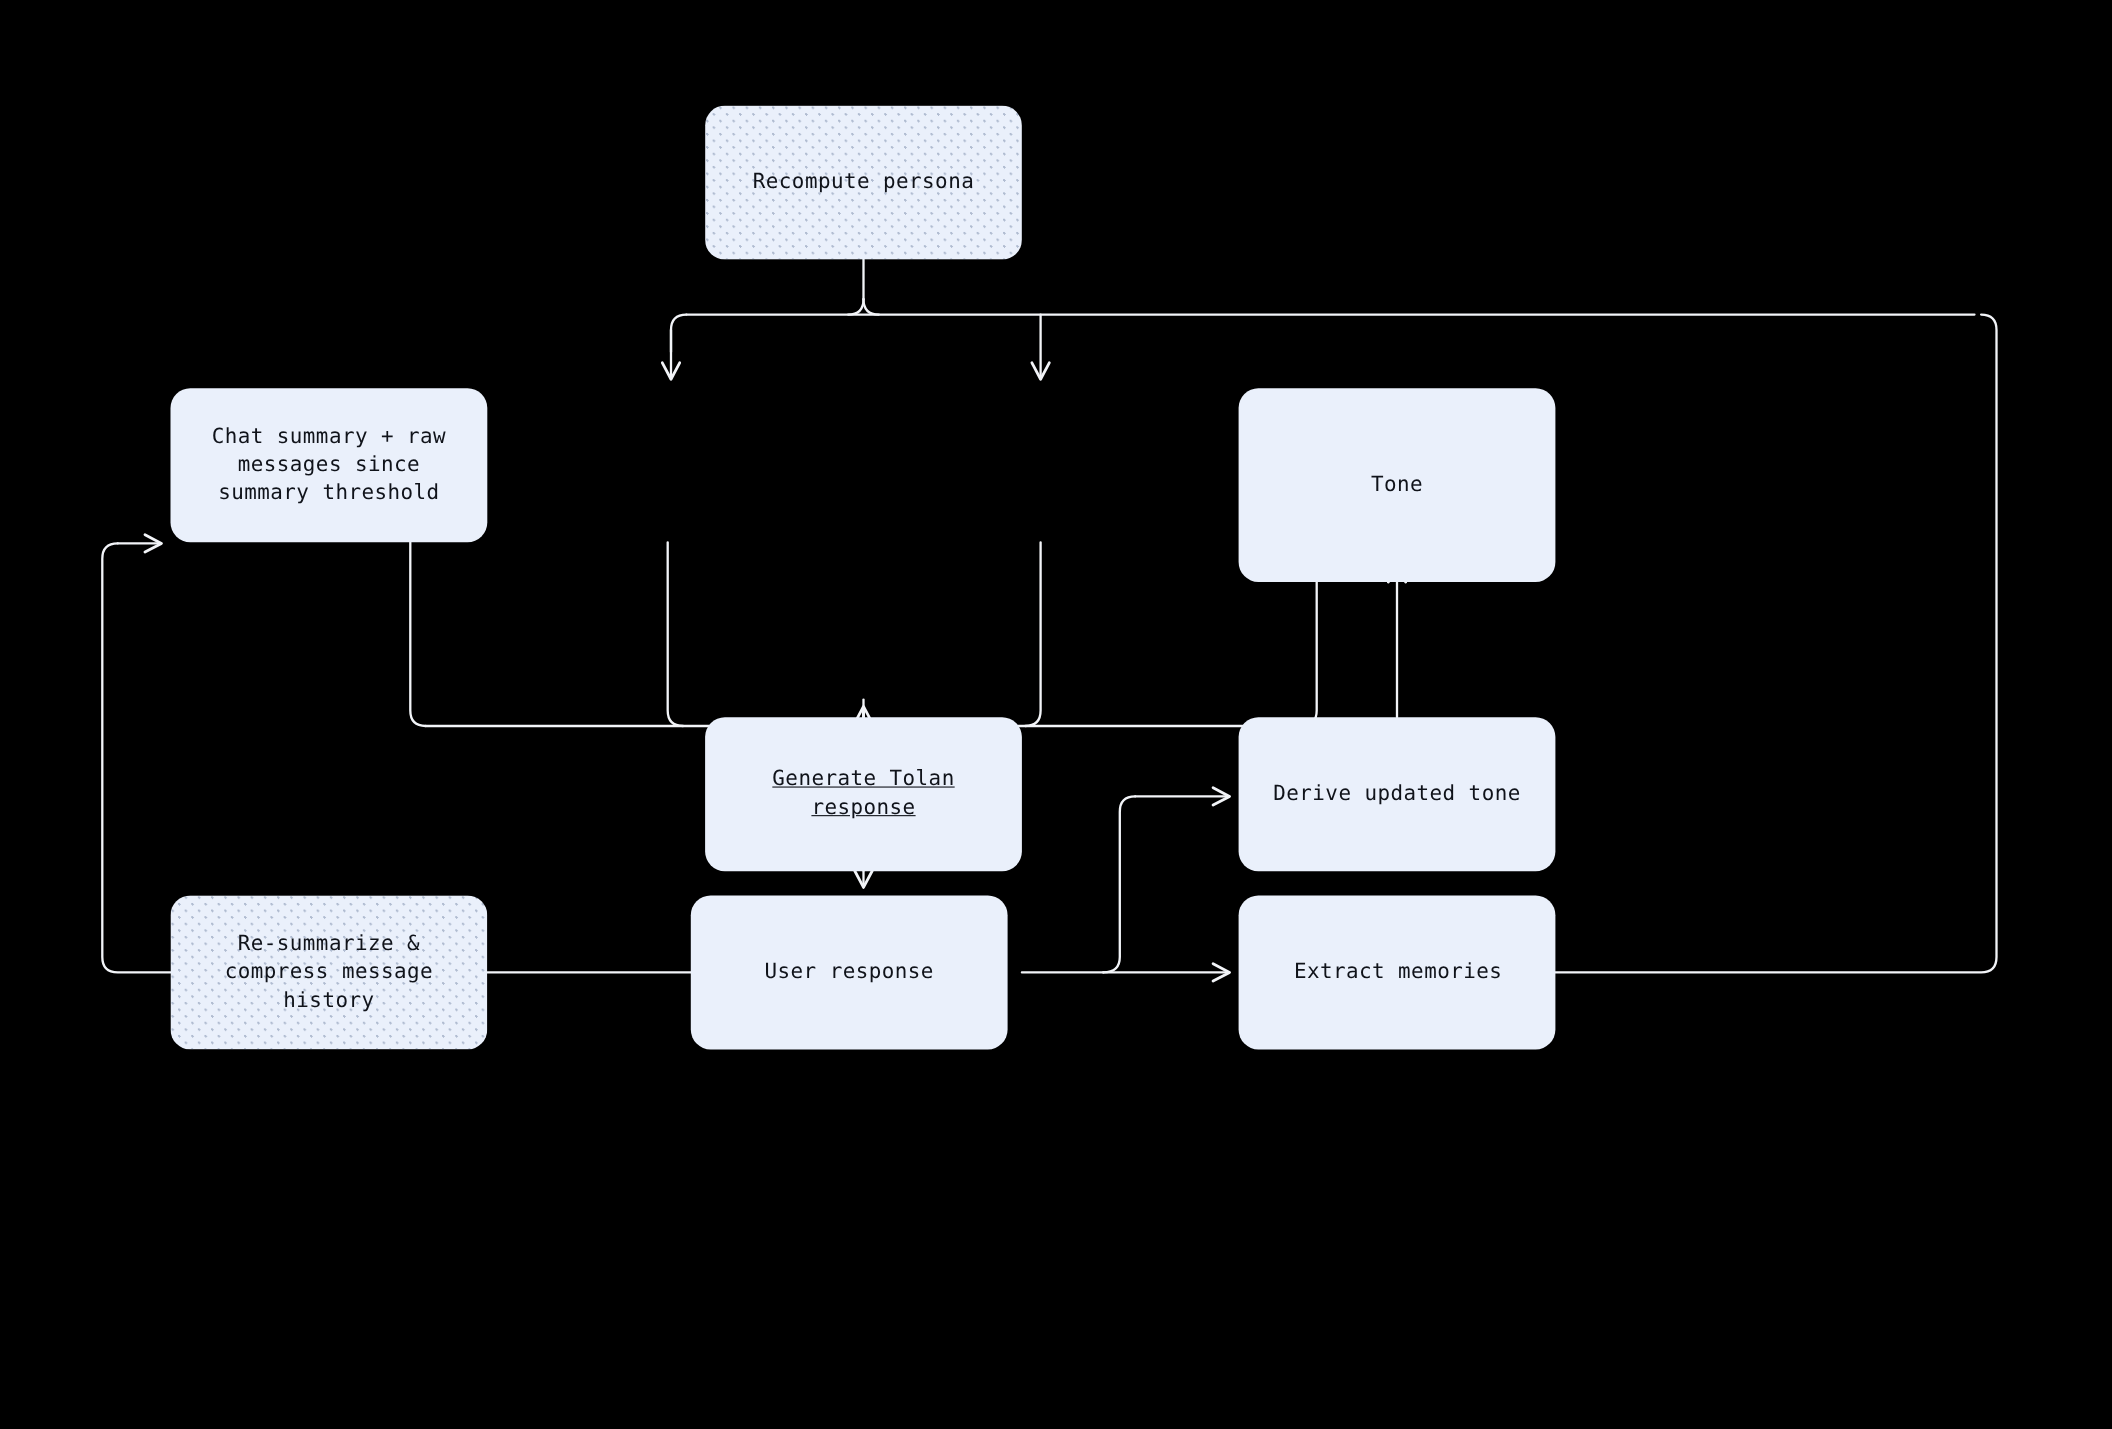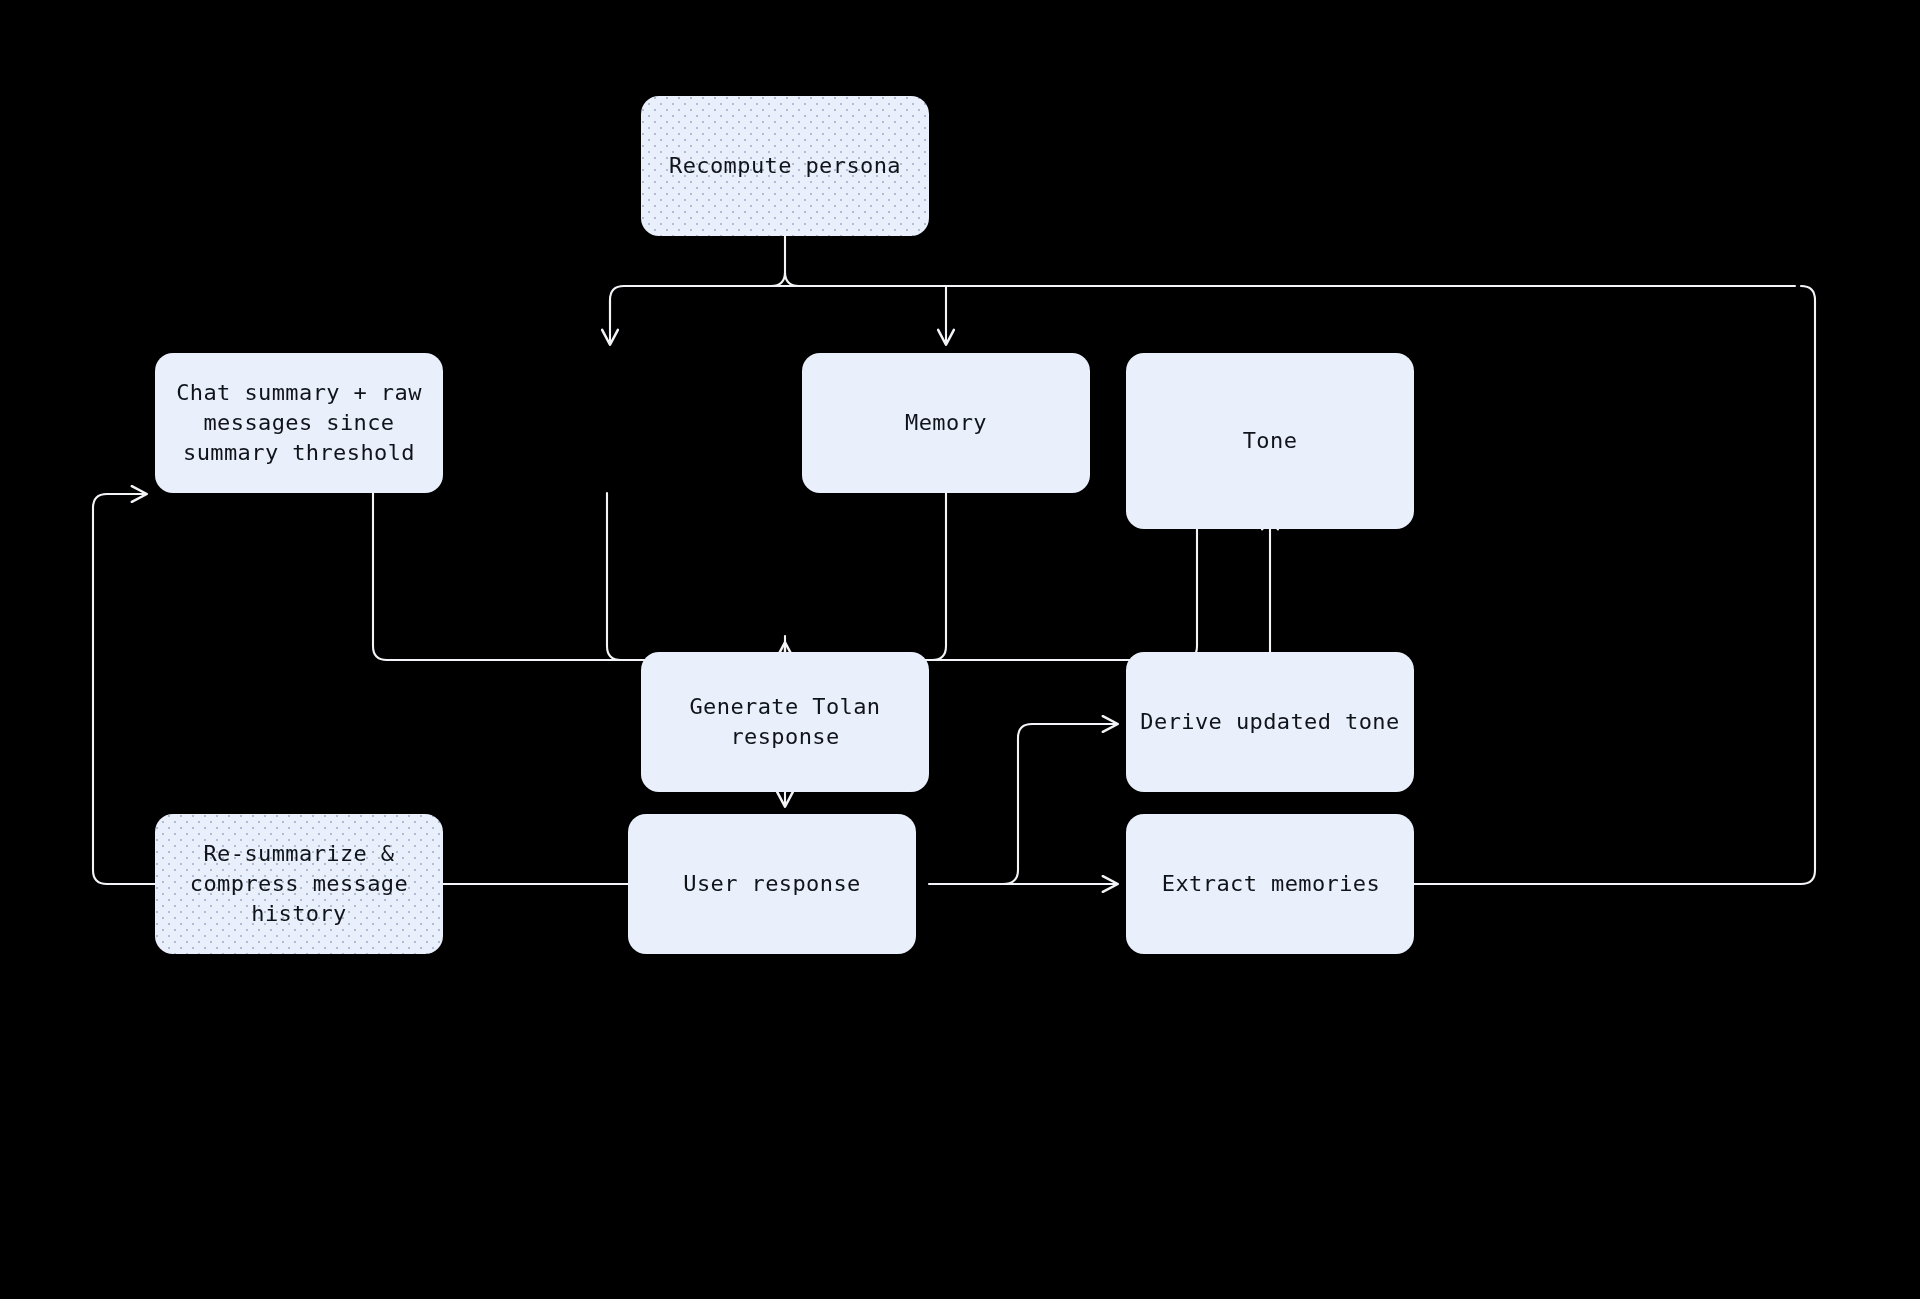--- a/index.html
+++ b/index.html
@@ -31,21 +31,21 @@
     position: absolute;
     box-sizing: border-box;
     background: #eaf0fb;
     border-radius: 18px;
     display: flex;
     align-items: center;
     justify-content: center;
     text-align: center;
     color: #10131a;
     font-family: "DejaVu Sans Mono", "Liberation Mono", monospace;
-    font-size: 22px;
+    font-size: 19px;
     line-height: 1.35;
     letter-spacing: 0.4px;
     white-space: pre-line;
     padding: 6px 14px;
     z-index: 2;
   }
   .node.textured {
     background-color: #eaf0fb;
     background-image:
       radial-gradient(circle at 2px 2px, rgba(90,110,145,0.40) 1.1px, rgba(0,0,0,0) 1.2px),
@@ -117,29 +117,26 @@
     <span class="node-label">Recompute persona</span>
   </div>
 
   <div class="node" style="left:155px; top:353px; width:288px; height:140px;">
     <span class="node-label">Chat summary + raw
 messages since
 summary threshold</span>
   </div>
 
 
-  <div class="node" style="left:802px; top:353px; width:288px; height:140px;">
-    <span class="node-label">Memory</span>
-  </div>
 
   <div class="node" style="left:1126px; top:353px; width:288px; height:176px;">
     <span class="node-label">Tone</span>
   </div>
 
-  <div class="node" style="left:641px; top:652px; width:288px; height:140px;">
+  <div class="node" style="left:641px; top:652px; width:288px; height:140px;text-decoration:underline;">
     <span class="node-label">Generate Tolan
 response</span>
   </div>
 
   <div class="node" style="left:1126px; top:652px; width:288px; height:140px;">
     <span class="node-label">Derive updated tone</span>
   </div>
 
   <div class="node textured" style="left:155px; top:814px; width:288px; height:140px;">
     <span class="node-label">Re-summarize &amp;

